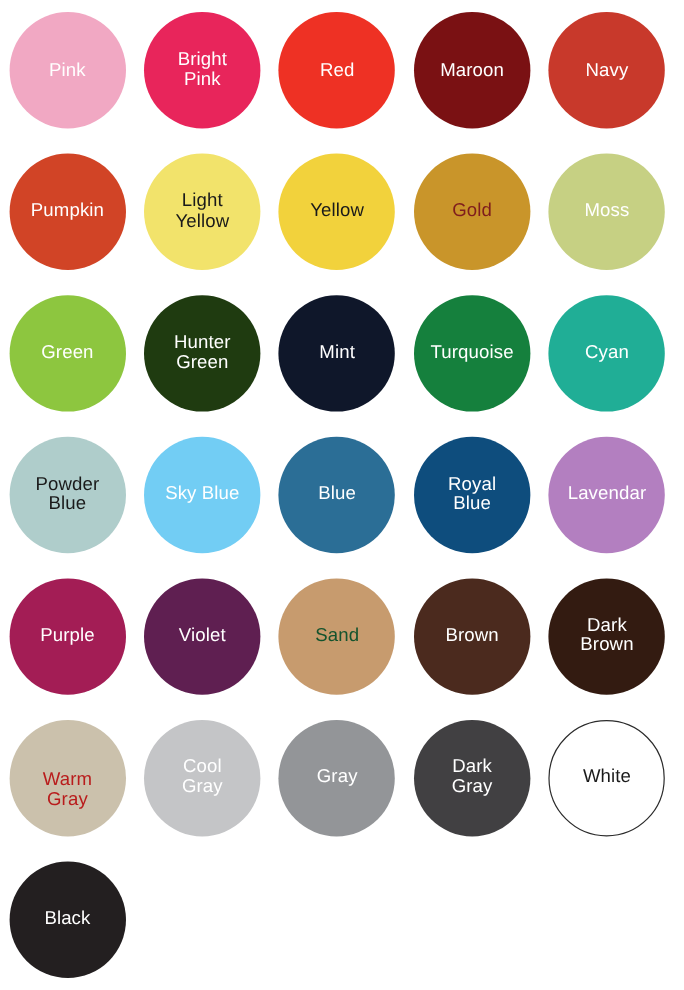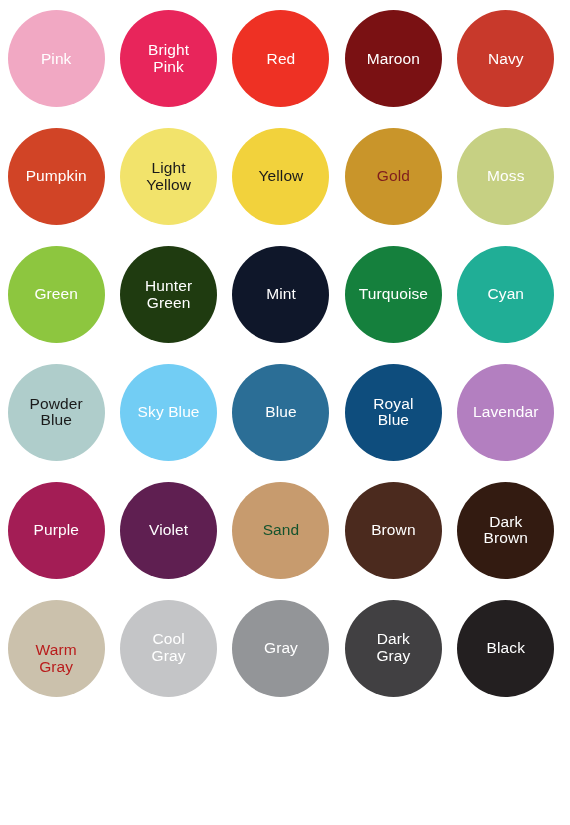--- a/index.html
+++ b/index.html
@@ -208,17 +208,22 @@
         <span class="swatch-label" style="color: rgb(255, 255, 255);">Gray</span>
       </div>
     </div>
     <div class="swatch-cell">
       <div class="swatch-circle" style="background: rgb(65, 64, 66);">
         <span class="swatch-label" style="color: rgb(255, 255, 255);">Dark
 Gray</span>
       </div>
     </div>
     <div class="swatch-cell">
+      <div class="swatch-circle outlined" style="background: rgb(255, 255, 255);">
+        <span class="swatch-label" style="color: rgb(26, 26, 26);">White</span>
+      </div>
+    </div>
+    <div class="swatch-cell">
       <div class="swatch-circle" style="background: rgb(35, 31, 32);">
         <span class="swatch-label" style="color: rgb(255, 255, 255);">Black</span>
       </div>
     </div>
   </div>
 
 </body></html>

